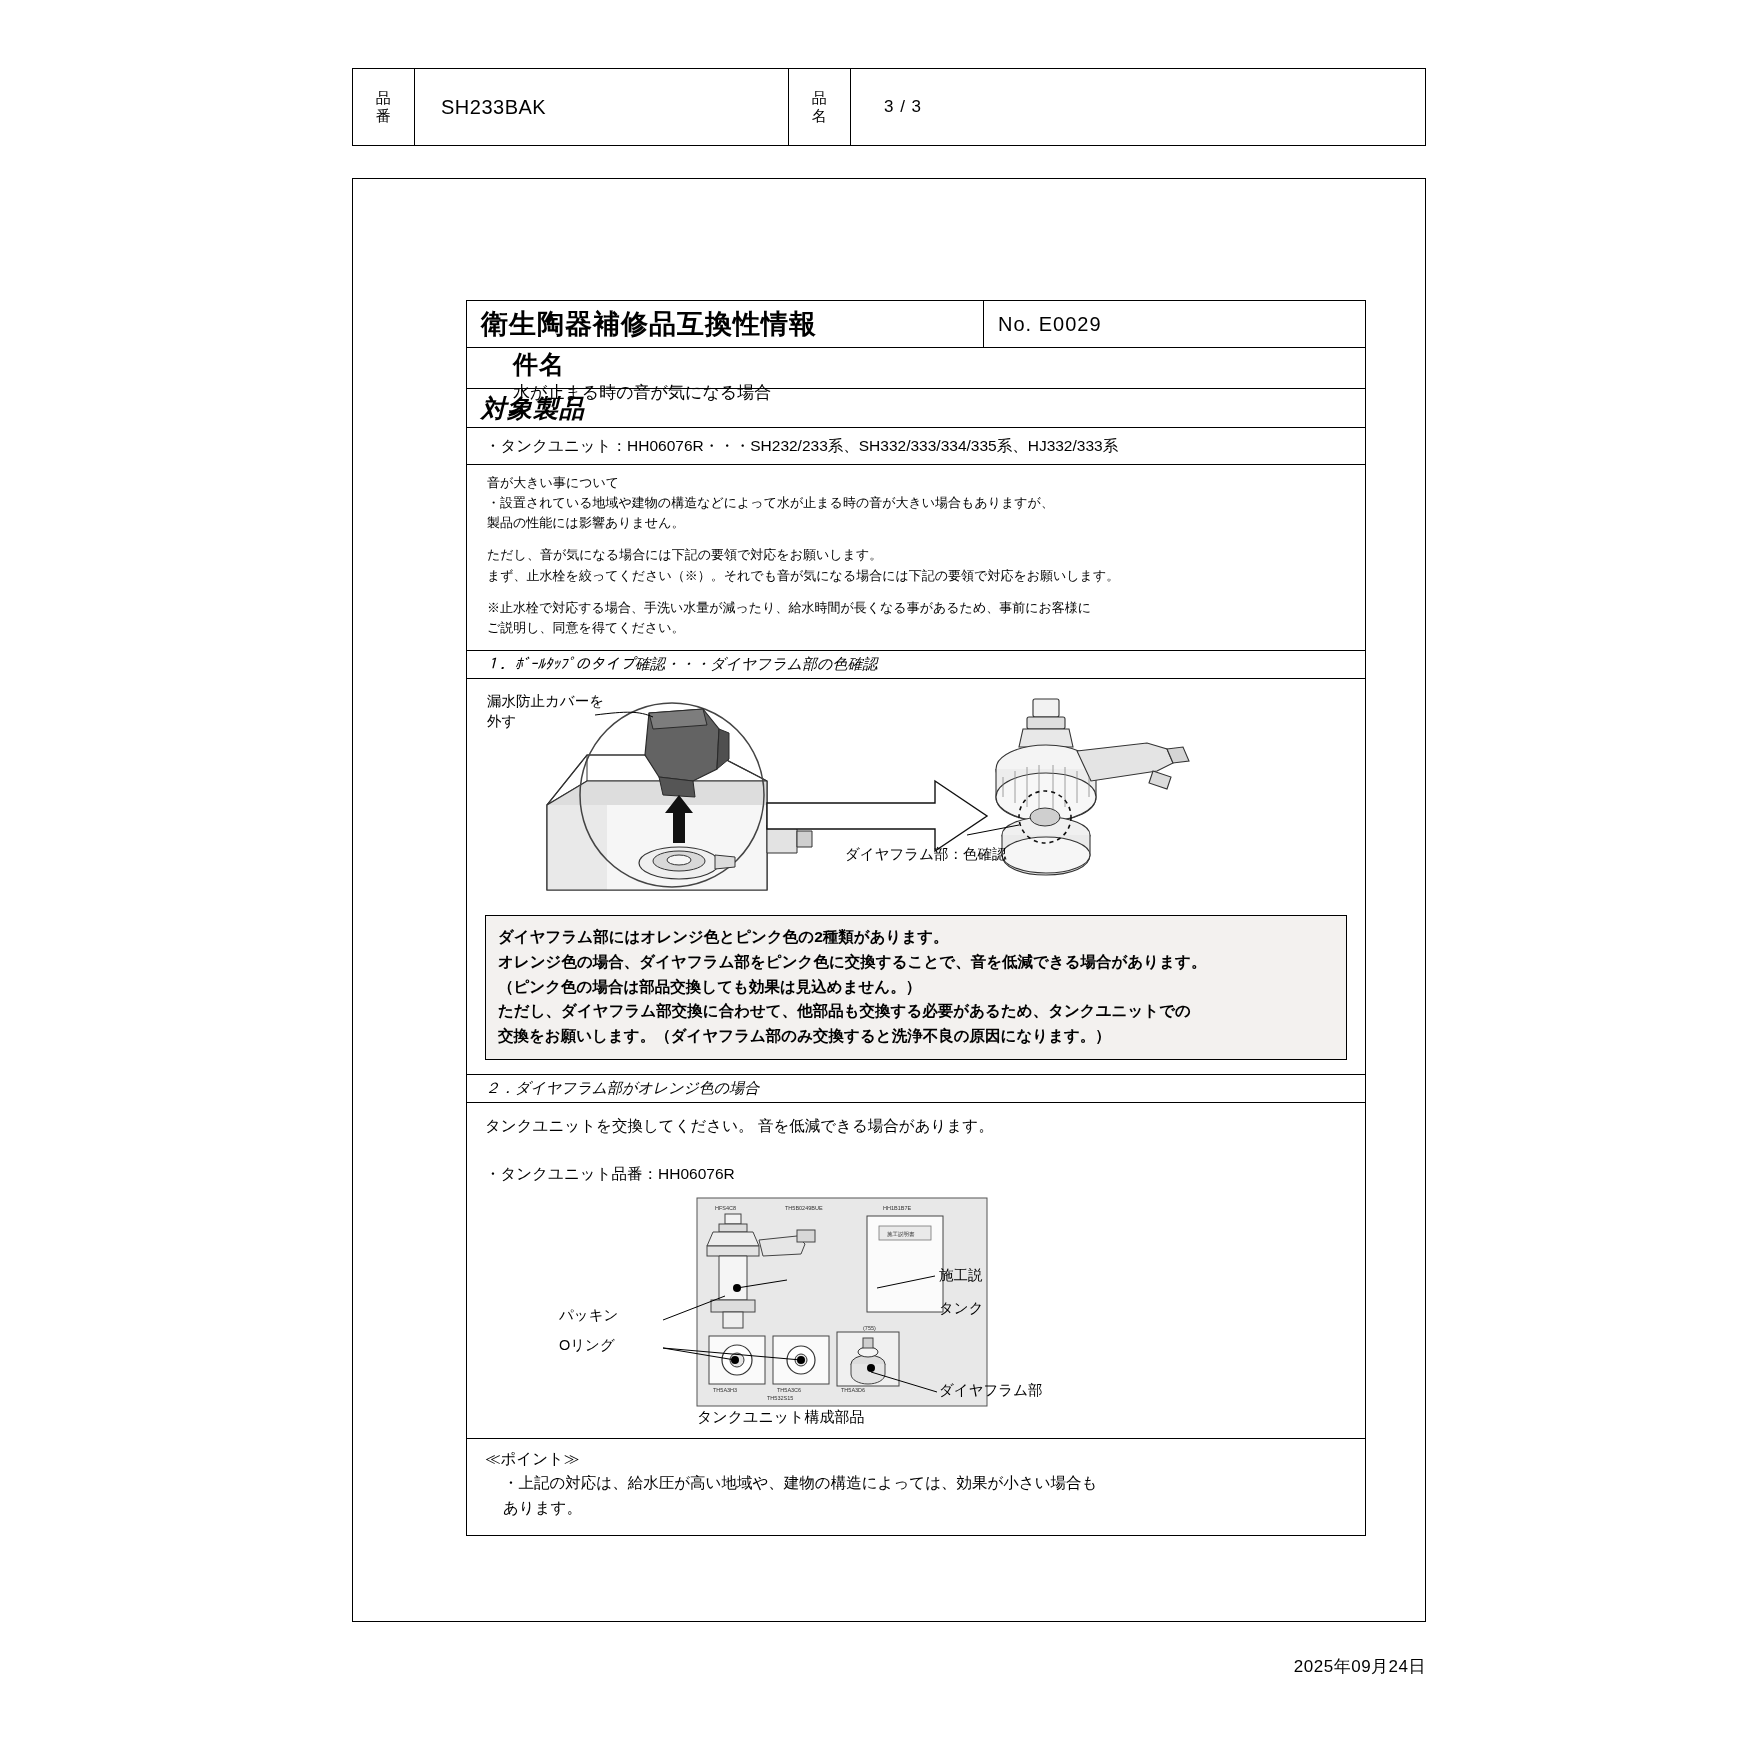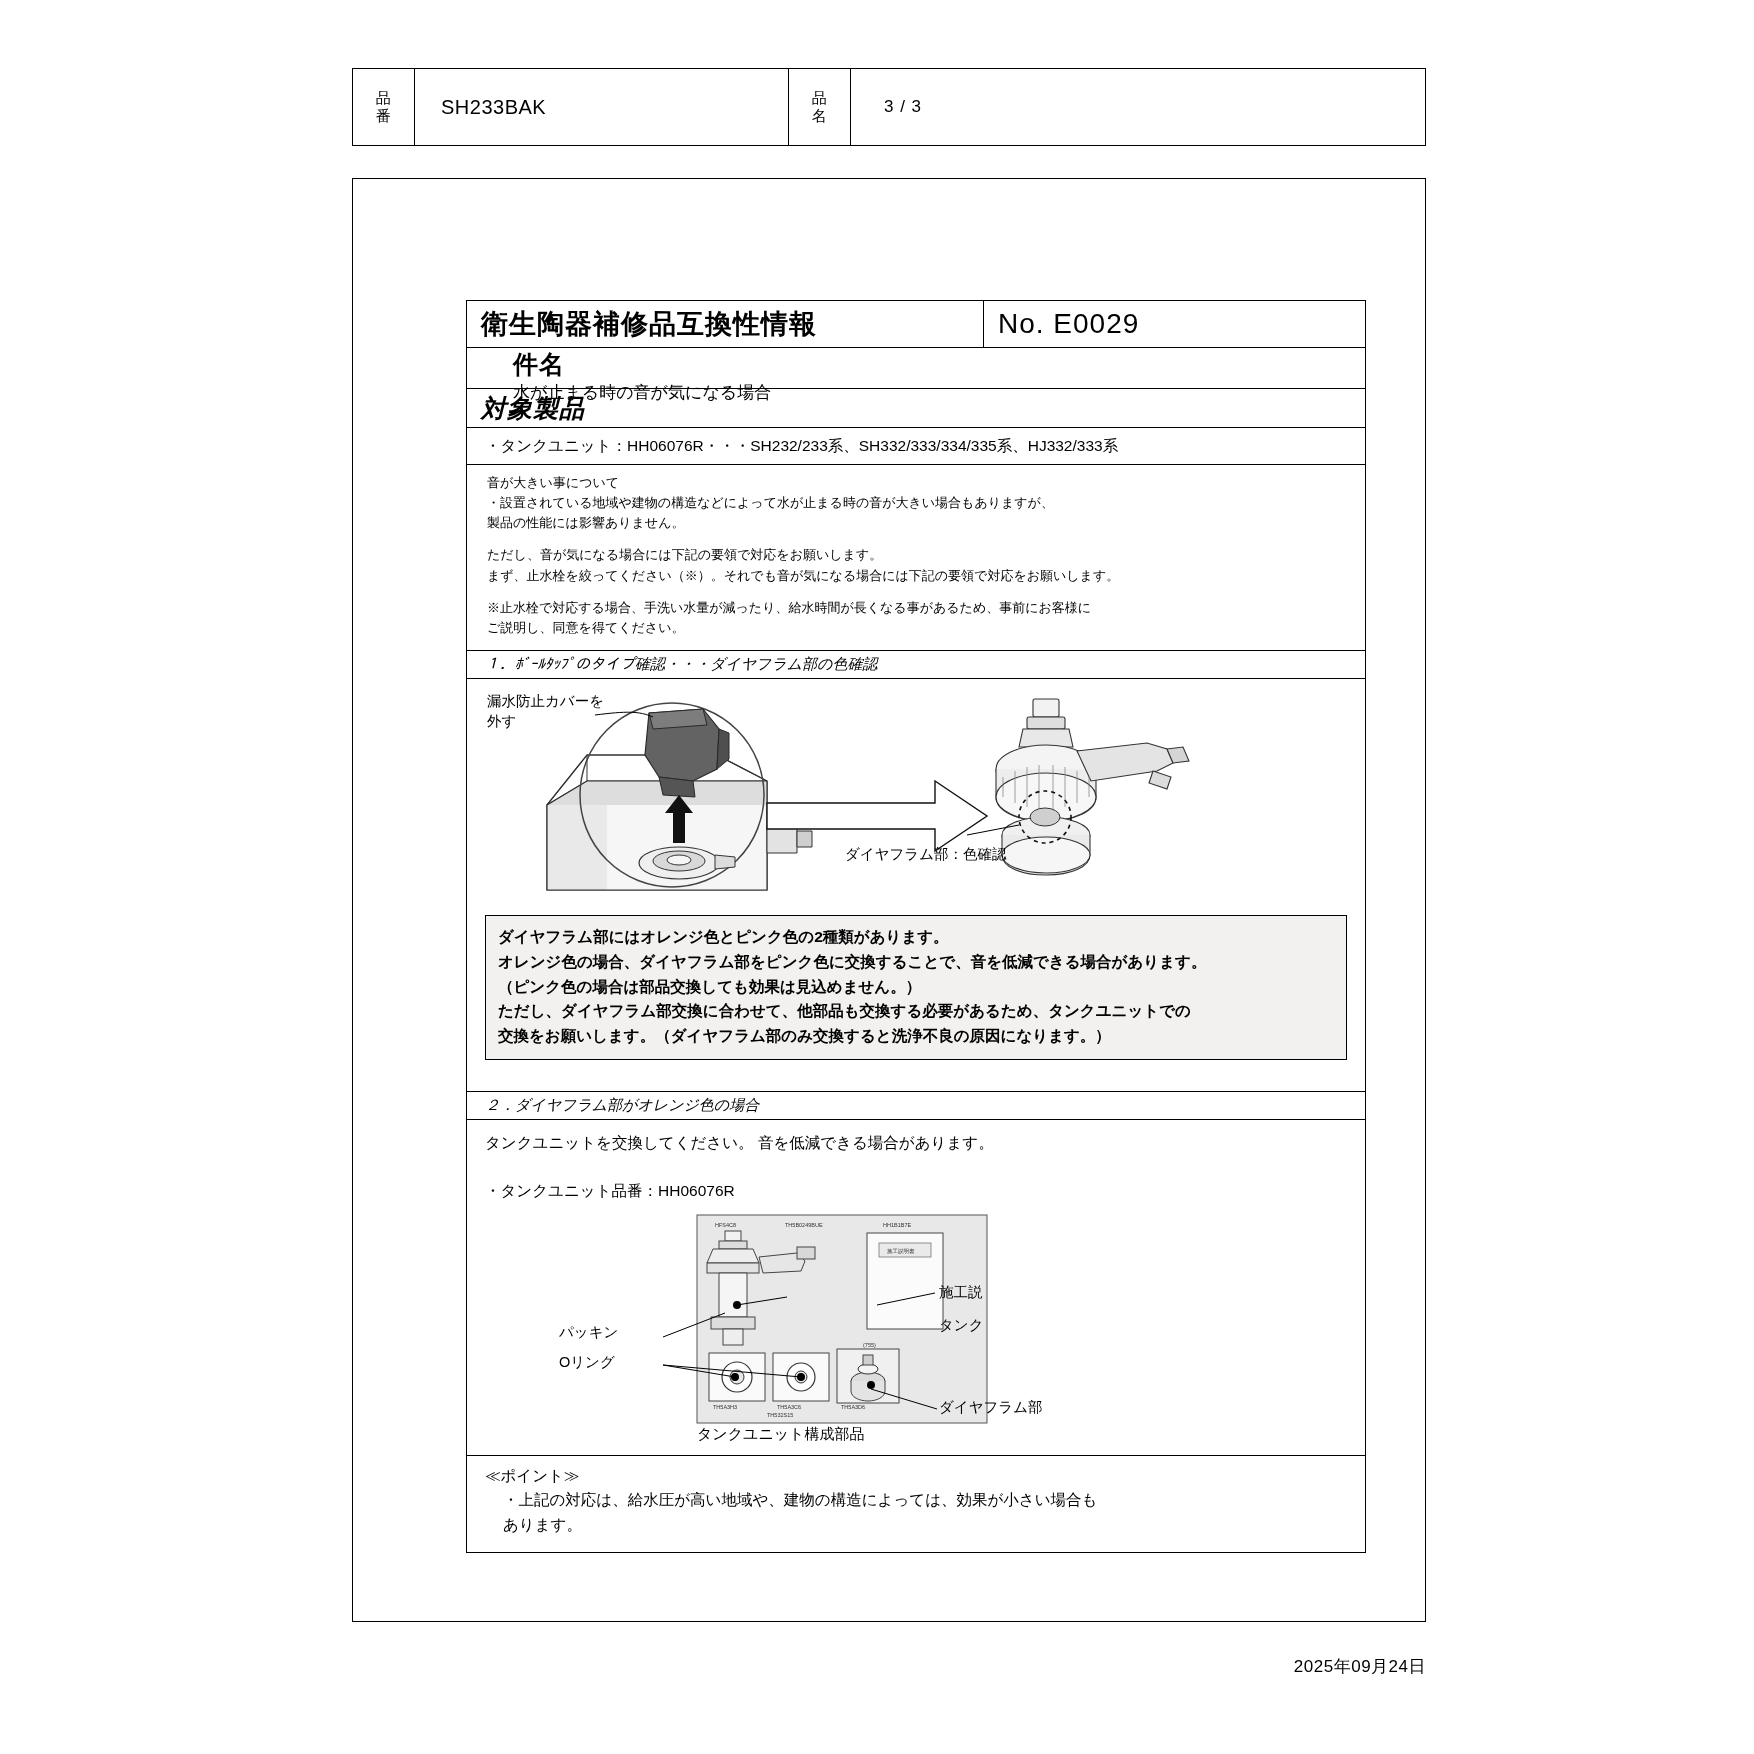--- a/index.html
+++ b/index.html
@@ -101,21 +101,21 @@
     letter-spacing: 1px;
   }
   .row-title .t2 {
     width: 382px;
     border-left: 1.5px solid #000;
     height: 100%;
     display: flex;
     align-items: center;
     padding-left: 14px;
     box-sizing: border-box;
-    font-size: 28px;
+    font-size: 20px;
     letter-spacing: 1px;
   }
 
   .row-subject {
     display: flex;
     align-items: baseline;
     border-bottom: 1.5px solid #000;
     height: 40px;
     padding-left: 14px;
     flex-direction: column;
@@ -181,21 +181,21 @@
   .fig1 .lead {
     position: absolute;
     left: 20px;
     top: 6px;
     font-size: 14.5px;
     line-height: 1.4;
   }
 
   
   .shade-box {
-    margin: 8px 18px 31px 18px;
+    margin: 8px 18px 14px 18px;
     border: 1.2px solid #000;
     background: #f3f1ef;
     padding: 9px 12px 10px 12px;
     font-size: 15.5px;
     line-height: 1.6;
     font-weight: bold;
   }
   .shade-box p { margin: 0; }
 
   .sec2-body {

